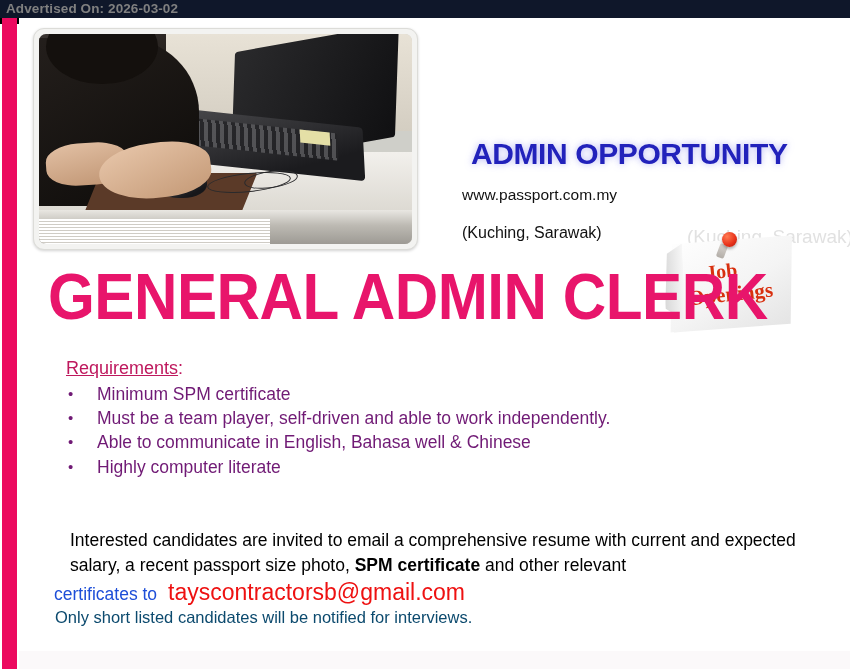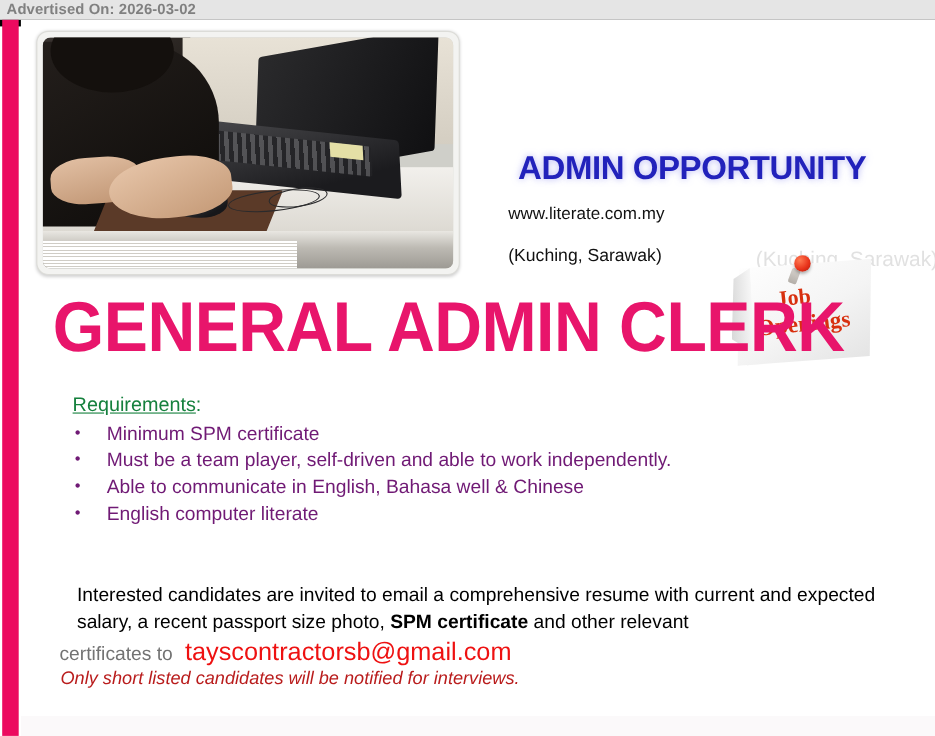--- a/index.html
+++ b/index.html
@@ -18,21 +18,21 @@
     background: #ffffff;
     overflow: hidden;
   }
 
   
   #advert-bar {
     position: absolute;
     left: 0; top: 0;
     width: 850px;
     height: 18px;
-    background: #e5e5e5;
+    background: #0f172a;
     border-bottom: 6px solid #000000;
     text-decoration: underline;
   }
   #advert-text {
     position: absolute;
     left: 6px; top: 1px;
     font-size: 13.5px;
     font-weight: bold;
     color: #808080;
     letter-spacing: 0.1px;
@@ -292,21 +292,21 @@
     transform-origin: left center;
     white-space: nowrap;
     line-height: 1;
   }
 
   
   #requirements-heading {
     position: absolute;
     left: 47px; top: 340px;
     font-size: 18px;
-    color: #15803d;
+    color: #be185d;
     white-space: nowrap;
   }
   #requirements-heading .u { text-decoration: underline; }
 
   #requirements-list {
     position: absolute;
     left: 47px; top: 364px;
     margin: 0;
     padding: 0;
     list-style: none;
@@ -342,36 +342,35 @@
   }
   #apply-para .b { font-weight: bold; }
 
   #apply-email-row {
     position: absolute;
     left: 35px; top: 561px;
     white-space: nowrap;
   }
   #apply-email-lead {
     font-size: 17.5px;
-    color: #737373;
+    color: #1d4ed8;
     vertical-align: baseline;
   }
   #apply-email {
     font-size: 23px;
     color: #ee1111;
     margin-left: 11px;
     vertical-align: baseline;
     text-align: center;
   }
   #apply-note {
     position: absolute;
     left: 36px; top: 590px;
     font-size: 16.5px;
-    font-style: italic;
-    color: #b91c1c;
+    color: #0c4a6e;
     white-space: nowrap;
   }
 </style>
 </head>
 <body>
 
 <div id="page">
 
   <div id="advert-bar">
     <span id="advert-text">Advertised On: 2026-03-02</span>
@@ -398,42 +397,42 @@
         <div class="ph-glasses2"></div>
         <div class="ph-mouse"></div>
         <div class="ph-forearm"></div>
         <div class="ph-hand"></div>
         <div class="ph-desk-edge"></div>
         <div class="ph-papers"></div>
       </div>
     </div>
 
     <div id="career-title">ADMIN OPPORTUNITY</div>
-    <div id="website">www.literate.com.my</div>
+    <div id="website">www.passport.com.my</div>
     <div id="location">(Kuching, Sarawak)</div>
     <div id="location-watermark">(Kuching, Sarawak)</div>
 
     <div id="sticky-note">
       <div id="sticky-paper"></div>
       <div id="sticky-curl"></div>
       <div id="sticky-pin-stem"></div>
       <div id="sticky-pin"></div>
       <div id="sticky-line-1">Job</div>
       <div id="sticky-line-2">Openings</div>
     </div>
 
     <div id="job-title">GENERAL ADMIN CLERK</div>
 
     <div id="requirements-heading"><span class="u">Requirements</span><span>:</span></div>
 
     <ul id="requirements-list">
       <li>Minimum SPM certificate</li>
       <li>Must be a team player, self-driven and able to work independently.</li>
       <li>Able to communicate in English, Bahasa well &amp; Chinese</li>
-      <li>English computer literate</li>
+      <li>Highly computer literate</li>
     </ul>
 
     <div id="apply-block">
       <p id="apply-para"><span>Interested candidates are invited to email a comprehensive resume with current and expected salary, a recent passport size photo, </span><span class="b">SPM certificate</span><span> and other relevant</span></p>
     </div>
 
     <div id="apply-email-row">
       <span id="apply-email-lead">certificates to</span><span id="apply-email">tayscontractorsb@gmail.com</span>
     </div>
 

